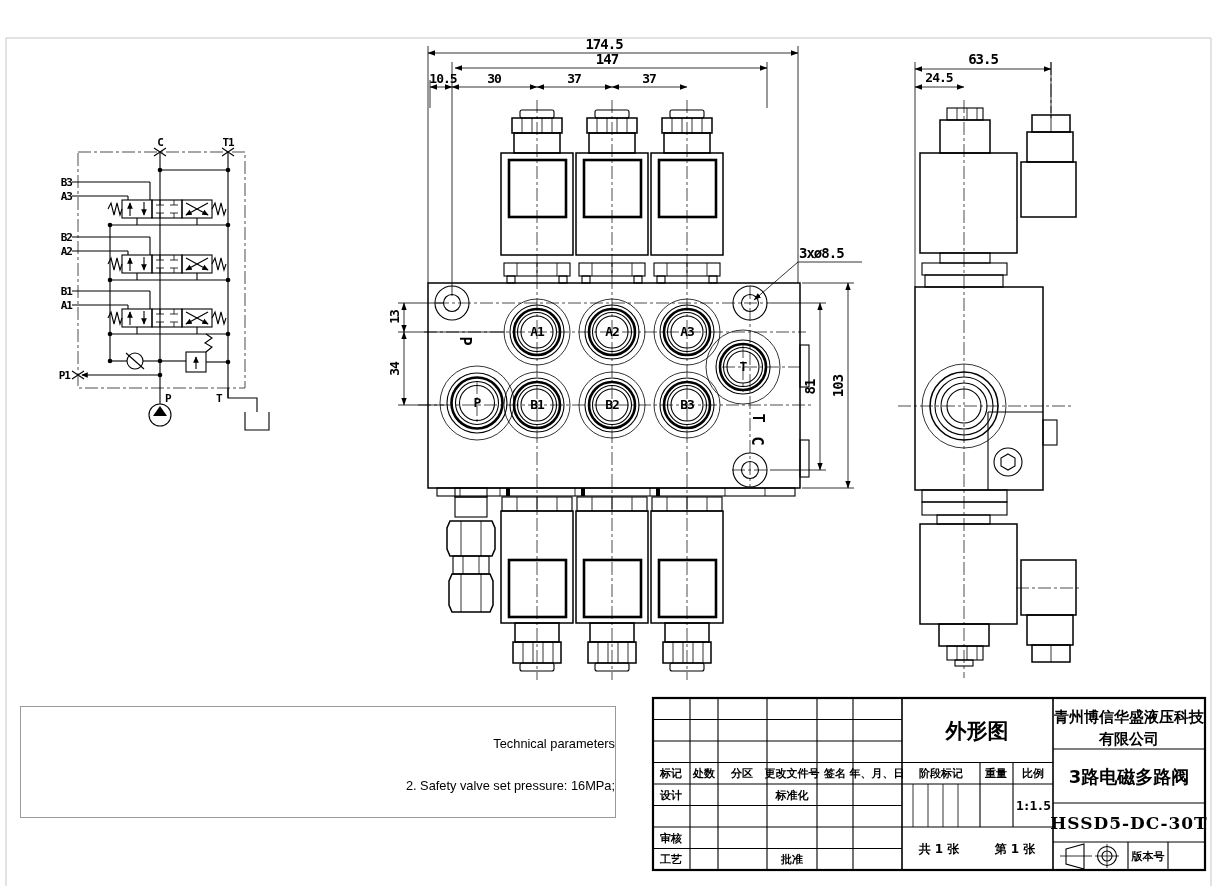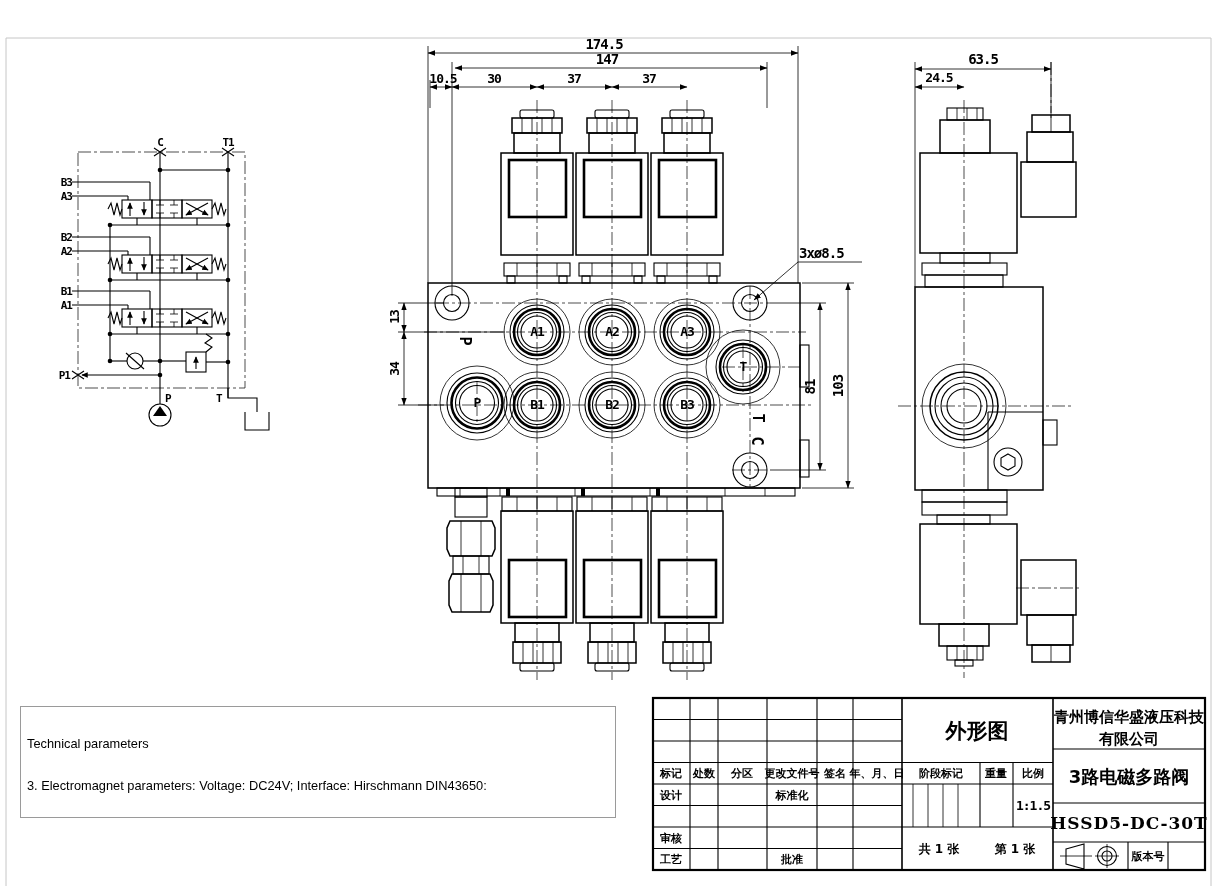--- a/index.html
+++ b/index.html
@@ -24,21 +24,21 @@
   .sc{font:bold 11px "DejaVu Sans Mono",monospace;letter-spacing:-1px;text-anchor:middle}
   .cjk{font:bold 12px "DejaVu Sans",sans-serif;text-anchor:middle}
   .cjks{font:bold 11px "DejaVu Sans",sans-serif;text-anchor:middle}
   .cjkb{font:bold 21px "DejaVu Sans",sans-serif;text-anchor:middle}
   .cjname{font:bold 15px "DejaVu Sans",sans-serif;text-anchor:middle}
   .cjprod{font:bold 18px "DejaVu Sans",sans-serif;text-anchor:middle}
   .model{font:bold 17px "DejaVu Serif",serif;text-anchor:middle;letter-spacing:1px}
   
   #techbox{position:absolute;left:20px;top:706px;width:596px;height:112px;
     border:1px solid #9a9a9a;background:#fff;box-sizing:border-box;
-    font-size:12.8px;line-height:14.1px;color:#000;padding:2px 0 0 6px;white-space:pre;}
+    font-size:12.8px;line-height:14.1px;color:#000;padding:2px 0 0 6px;white-space:pre;text-align:right;}
 </style>
 </head>
 <body>
 
 <div id="sheet">
 <svg width="1217" height="892" viewBox="0 0 1217 892">
 <defs>
   <marker id="ar" viewBox="0 0 10 10" refX="9" refY="5" markerWidth="10" markerHeight="10" orient="auto-start-reverse">
     <path d="M0,1.6 L9.5,5 L0,8.4 z" fill="#000"></path>
   </marker>
@@ -517,19 +517,19 @@
     <circle class="t9" cx="1107" cy="856" r="9.5"></circle>
           <circle class="t9" cx="1107" cy="856" r="5"></circle>
     <line class="t" x1="1095" y1="856" x2="1119" y2="856"></line>
           <line class="t" x1="1107" y1="844" x2="1107" y2="868"></line>
   </g>
 </g>
 </svg>
 
 <div id="techbox">
   <div>Technical parameters</div>
-  <div>3. Electromagnet parameters: Voltage: DC24V; Interface: Hirschmann DIN43650:</div>
+  <div>2. Safety valve set pressure: 16MPa;</div>
   
   
   
   
 </div>
 </div>
 
 </body></html>

